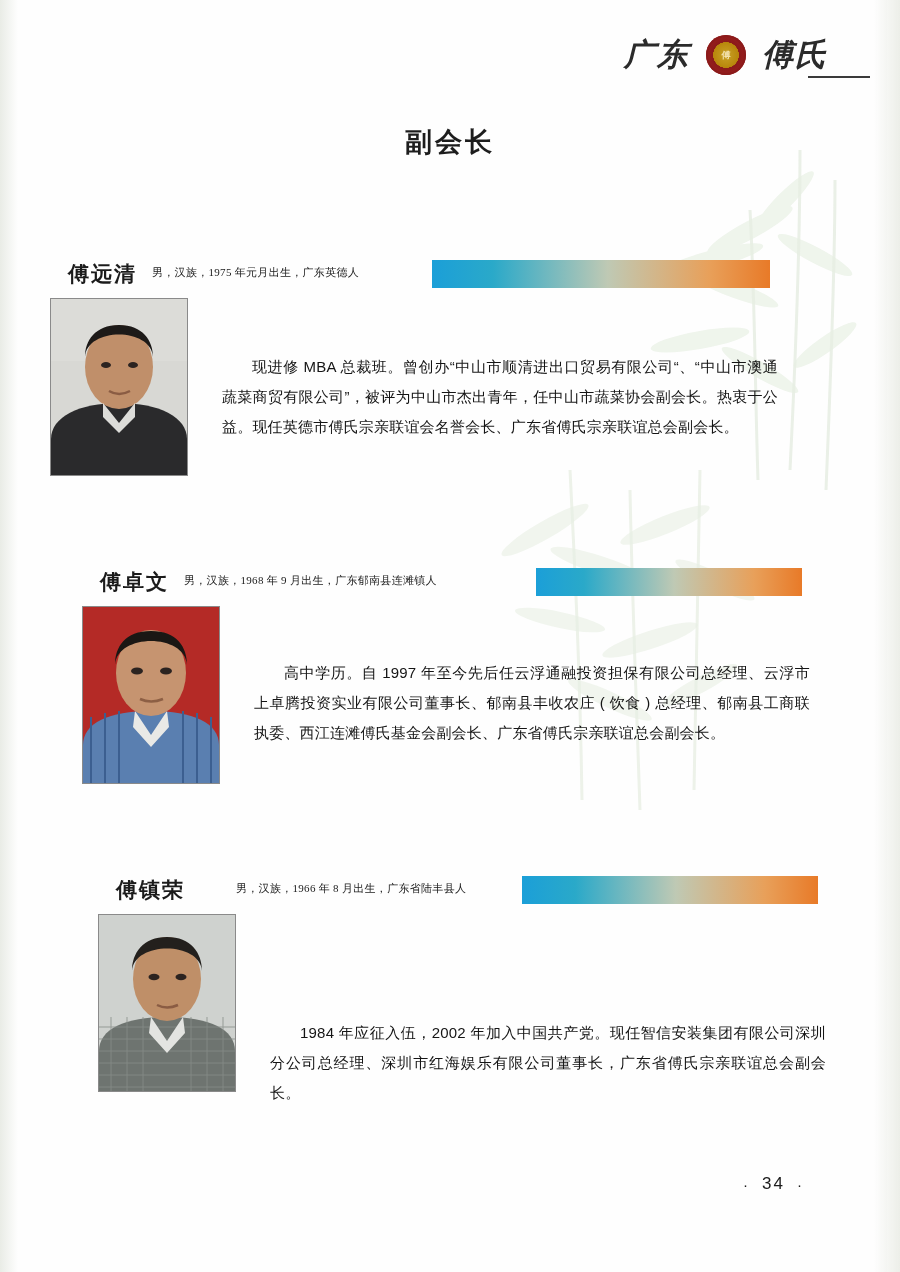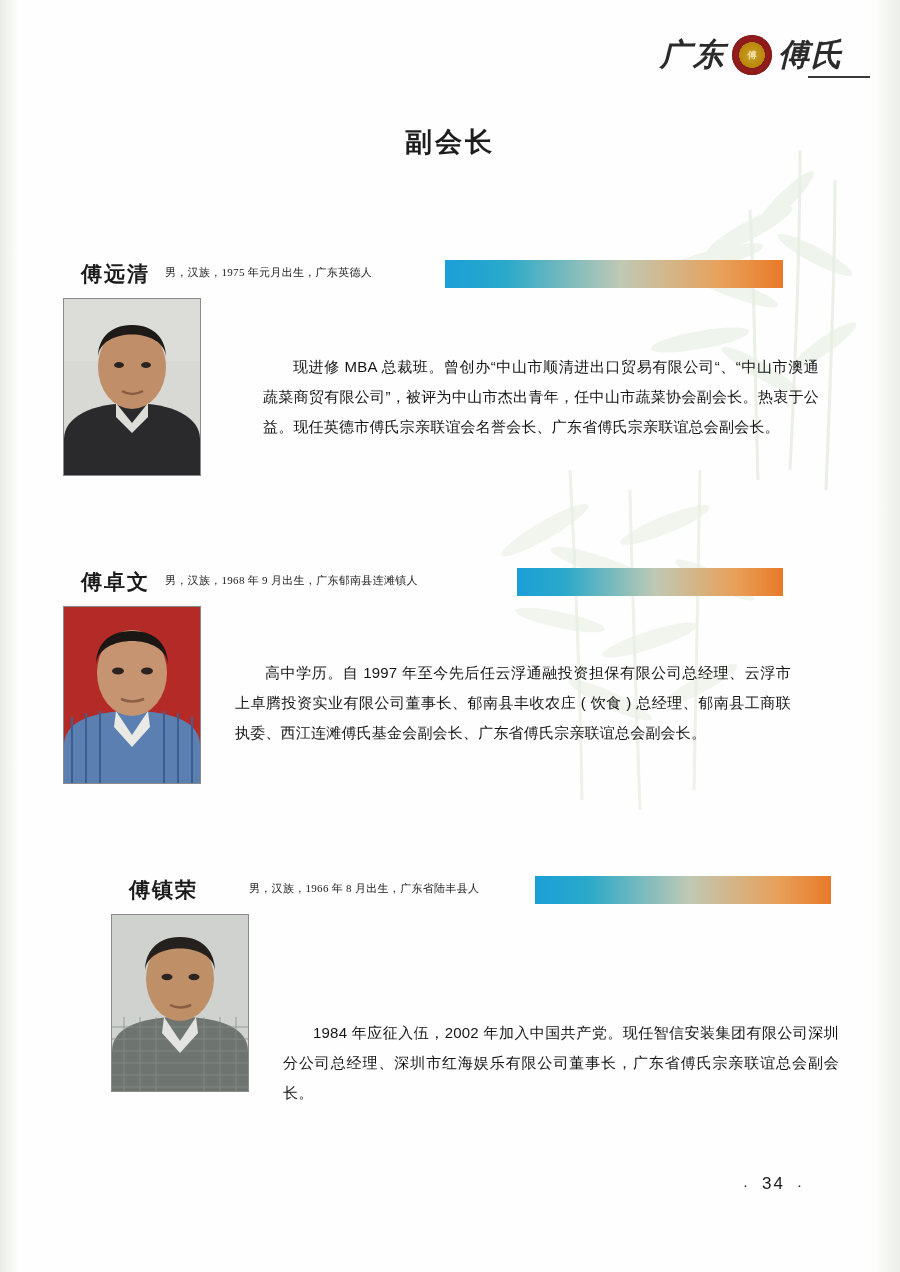--- a/index.html
+++ b/index.html
@@ -52,24 +52,24 @@
   .bamboo-mid {
     right: 120px;
     top: 470px;
     width: 330px;
     height: 360px;
   }
   
   .header-logo {
     position: absolute;
     top: 34px;
-    right: 56px;
+    right: 72px;
     display: flex;
     align-items: center;
-    gap: 6px;
+    gap: 16px;
   }
   .logo-char {
     font-family: "Liberation Serif", serif;
     font-size: 31px;
     font-weight: bold;
     color: #2b2b2b;
     letter-spacing: 2px;
     font-style: italic;
   }
   .logo-seal {
@@ -105,25 +105,25 @@
     text-align: center;
     font-family: "Liberation Sans", sans-serif;
     font-size: 27px;
     font-weight: bold;
     color: #1d1d1d;
     letter-spacing: 3px;
   }
   
   .entry {
     position: absolute;
-    left: 13px;
+    left: 0;
     width: 848px;
   }
   .entry-1 { top: 252px; }
-  .entry-2 { top: 560px; }
+  .entry-2 { top: 560px; margin-left: 32px; }
   .entry-3 { top: 868px; padding-left: 48px; }
 
   .entry-head {
     position: relative;
     height: 42px;
   }
   .entry-name {
     position: absolute;
     left: 68px;
     top: 8px;
@@ -177,21 +177,21 @@
     left: 222px;
     width: 556px;
     font-family: "Liberation Sans", sans-serif;
     font-size: 15px;
     line-height: 30px;
     color: #151515;
     text-align: justify;
     text-indent: 30px;
     letter-spacing: 0.2px;
   }
-  .entry-1 .entry-text { top: 54px; margin-left: 28px; }
+  .entry-1 .entry-text { top: 54px; }
   .entry-2 .entry-text { top: 52px; }
   .entry-3 .entry-text { top: 82px; margin-top: 22px; }
 
   
   .page-number {
     position: absolute;
     bottom: 78px;
     right: 96px;
     font-family: "Liberation Sans", sans-serif;
     font-size: 17px;

